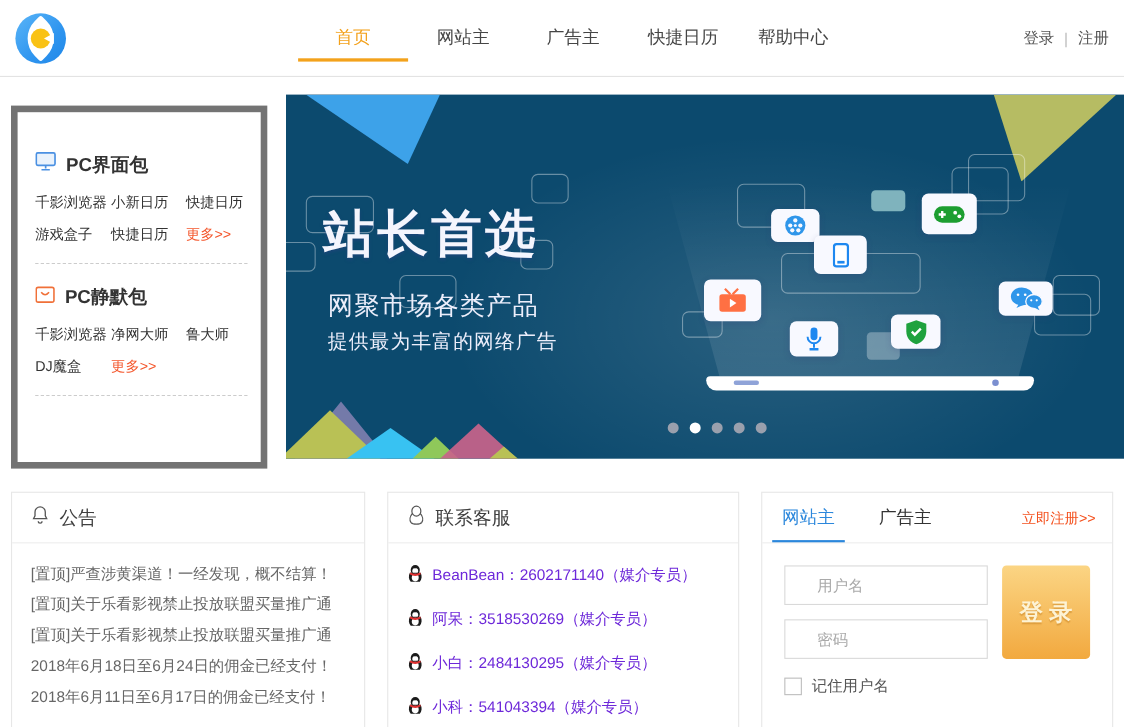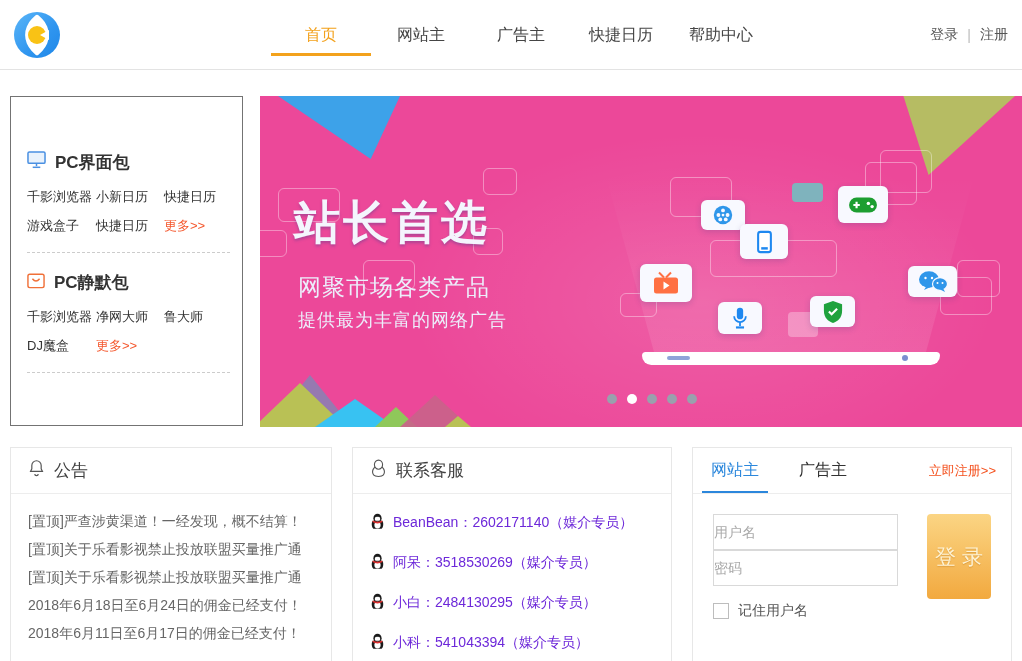--- a/index.html
+++ b/index.html
@@ -24,32 +24,32 @@
   .nav-item { width:100px; text-align:center; line-height:70px; font-size:16px; color:#454545;
     position:relative; cursor:pointer; }
   .nav-item.active { color:#f3a11c; }
   .nav-item.active::after { content:''; position:absolute; left:0; right:0; bottom:0; height:3px; background:#f3a21c; }
   .auth { margin-left:auto; display:flex; align-items:center; gap:9px; font-size:14px; color:#555; }
   .auth span { cursor:pointer; }
   .auth .sep { color:#bbb; cursor:default; }
 
   
   .sidebar-box { position:absolute; left:10px; top:96px; width:233px; height:330px;
-    border:1px solid #737373; background:#fff; padding:54px 12px 0 16px; }
+    border:6px solid #737373; background:#fff; padding:36px 12px 0 16px; }
   .side-title { display:flex; align-items:center; gap:9px; font-size:17px; font-weight:bold;
     color:#333; margin-bottom:14px; }
   .side-grid { display:grid; grid-template-columns:69px 68px 1fr; row-gap:11px;
     font-size:13px; color:#333; }
   .side-grid span { cursor:pointer; white-space:nowrap; }
   .more-link { color:#f4582e; cursor:pointer; }
   .dashed { border:none; border-top:1px dashed #ccc; margin:17px 0 18px; }
 
   
-  .banner { position:absolute; left:260px; top:96px; width:762px; height:331px;
-    background:#ec4899; overflow:hidden; }
+  .banner { position:absolute; left:260px; top:86px; width:762px; height:331px;
+    background:#0c4a6e; overflow:hidden; }
   .banner::before { content:''; position:absolute; inset:0;
     background:radial-gradient(ellipse 420px 240px at 58% 62%, rgba(255,255,255,.12), rgba(255,255,255,0) 70%); }
   .t-topleft { position:absolute; left:18px; top:0; width:122px; height:63px;
     background:#3da2e9; clip-path:polygon(0 0,100% 0,76% 100%); }
   .t-topright { position:absolute; left:635px; top:0; width:120px; height:79px;
     background:#b6bc63; clip-path:polygon(7% 0,100% 0,28% 100%); }
   .orect { position:absolute; border:1px solid rgba(255,255,255,.38); border-radius:6px; }
   .beam { position:absolute; left:330px; top:80px; width:400px; height:176px;
     background:linear-gradient(rgba(255,255,255,0),rgba(255,255,255,.10));
     clip-path:polygon(4% 0,96% 0,84% 100%,16% 100%); }
@@ -92,27 +92,27 @@
   .tabs { height:46px; border-bottom:1px solid #ededed; display:flex; align-items:stretch;
     padding:0 18px; position:relative; }
   .tab { font-size:16px; color:#333; margin-right:40px; display:flex; align-items:center;
     position:relative; cursor:pointer; }
   .tab.active { color:#2b87dc; }
   .tab.active::after { content:''; position:absolute; left:-9px; right:-9px; bottom:0; height:2px; background:#2b87dc; }
   .register-link { position:absolute; right:15px; top:0; bottom:0; display:flex; align-items:center;
     font-size:13px; color:#f4511e; cursor:pointer; }
   .login-form { position:relative; padding:20px 20px 0; }
   .login-form input { display:block; width:185px; height:36px; border:1px solid #d9d9d9;
-    padding:0 0; font-size:14px; color:#333; outline:none;
+    padding:0 29px; font-size:14px; color:#333; margin-bottom:13px; outline:none;
     font-family:"Liberation Sans","DejaVu Sans",sans-serif; }
   .login-form input::placeholder { color:#a9a9a9; }
-  .login-btn { position:absolute; right:20px; top:20px; width:64px; height:85px; border:none;
+  .login-btn { position:absolute; right:20px; top:20px; width:80px; height:85px; border:none;
     border-radius:4px; background:linear-gradient(#fbd584,#f2a93f); color:#fdf3d5; font-size:21px;
     cursor:pointer; text-shadow:0 1px 1px rgba(185,115,20,.4);
-    font-family:"Liberation Sans","DejaVu Sans",sans-serif; }
+    font-family:"Liberation Sans","DejaVu Sans",sans-serif;font-weight:bold; }
   .remember { display:flex; align-items:center; gap:9px; font-size:14px; color:#555; margin-top:16px; }
   .checkbox { width:16px; height:16px; border:1px solid #bdbdbd; background:#fff; cursor:pointer; }
 </style>
 </head>
 <body>
 
 <div class="header">
   <div class="brand">
     <div class="logo-mark">
       <div class="logo-eye"></div>

